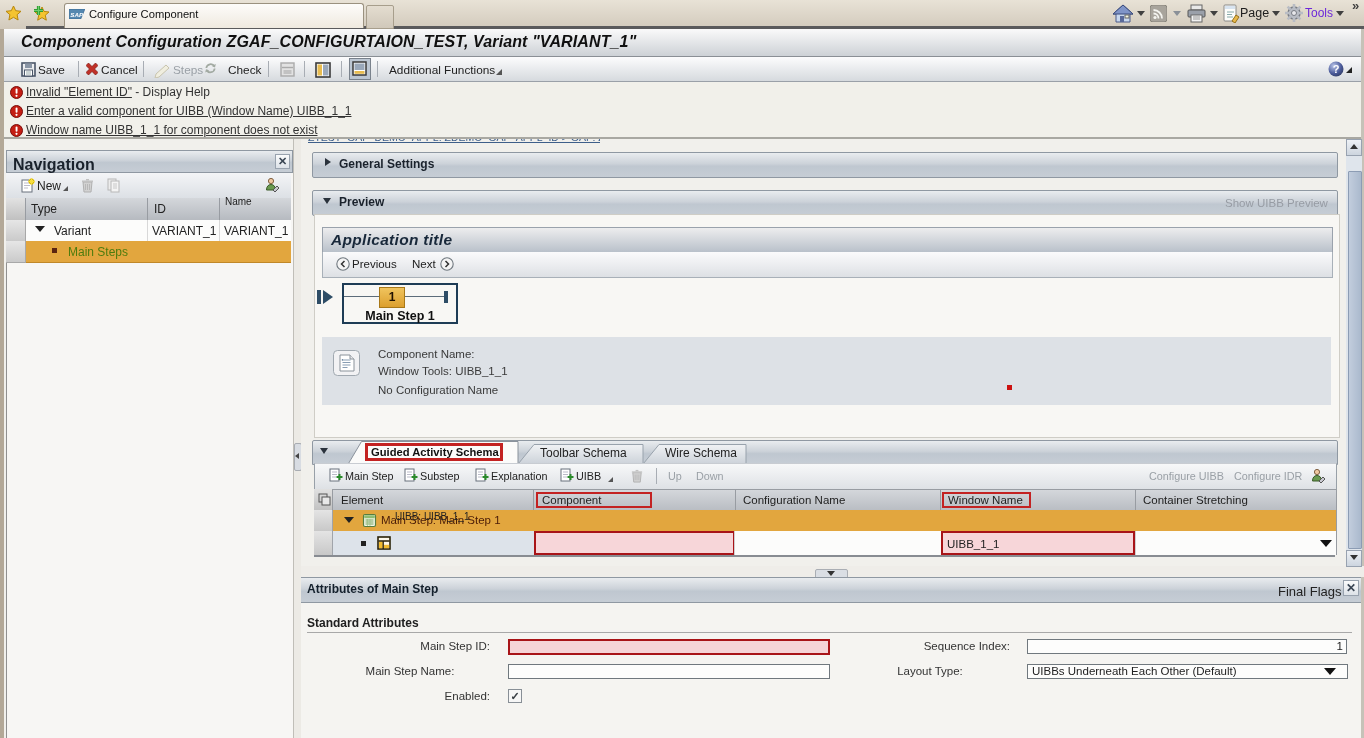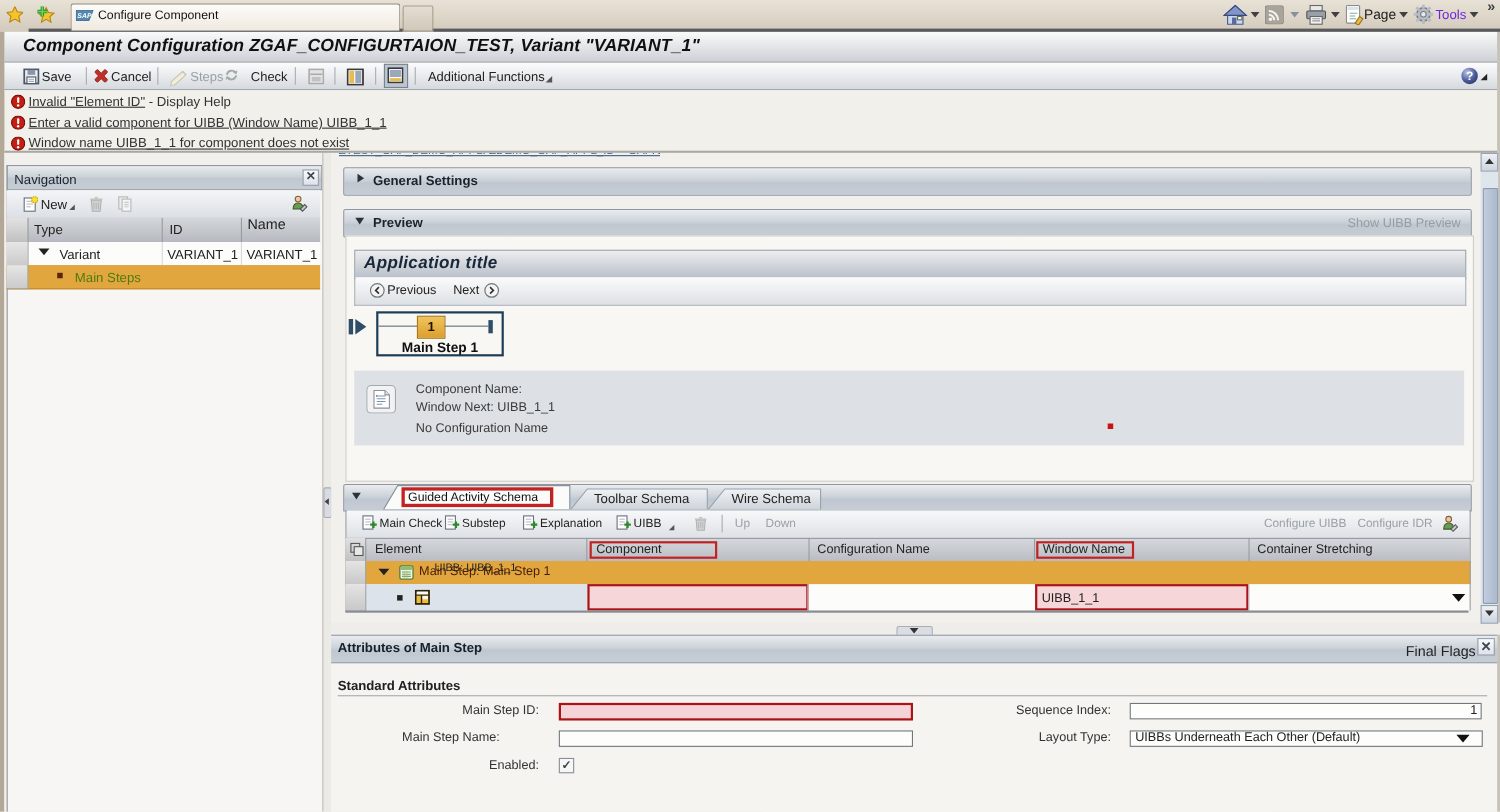--- a/index.html
+++ b/index.html
@@ -153,21 +153,21 @@
     <circle cx="6.5" cy="9.8" r="1.1" fill="#fff"></circle>
   </svg>
 <div class="a" style="left:26px;top:123px;font-size:12px;color:#333;text-decoration:underline">Window name UIBB_1_1 for component does not exist</div>
 
 <div class="a" style="left:0;top:29px;width:4px;height:709px;background:#b3a897"></div>
 <div class="a" style="left:1361px;top:29px;width:3px;height:709px;background:#c6c2b8"></div>
 
 <div class="a" style="left:4px;top:139px;width:289px;height:599px;background:#f1f0ec"></div>
 <div class="a" style="left:6px;top:150px;width:287px;height:588px;background:#f7f6f4;border-left:1px solid #909090"></div>
 <div class="a bar" style="left:6px;top:150px;width:285px;height:21px;border-radius:0"></div>
-<div class="a" style="left:13px;top:156px;font-size:12px;font-weight:normal;color:#1a222c">Navigation</div>
+<div class="a" style="left:13px;top:156px;font-size:16px;font-weight:bold;color:#1a222c">Navigation</div>
 <div class="a" style="left:275px;top:154px;width:13px;height:13px;background:linear-gradient(#fafbfc,#dde2e8);border:1px solid #98a2ae;text-align:center;font-size:11px;font-weight:bold;color:#3a4654;line-height:13px">✕</div>
 <div class="a" style="left:6px;top:173px;width:285px;height:25px;background:linear-gradient(#f4f5f7,#dce0e5);border-bottom:1px solid #b4bac2"></div>
 <svg class="a" style="left:20px;top:178px" width="15" height="15" viewBox="0 0 15 15">
     <rect x="2" y="2" width="10" height="12" fill="#fff" stroke="#68707c"></rect>
     <path d="M4 5h6M4 7.5h6M4 10h4" stroke="#aab" stroke-width=".8"></path>
     <circle cx="11.5" cy="3.5" r="2.6" fill="#f8e040" stroke="#c8a800"></circle>
     <path d="M11.5 0v7M8 3.5h7M9 1l5 5M9 6l5-5" stroke="#f8e040" stroke-width=".9"></path>
   </svg>
 <div class="a" style="left:37px;top:179px;font-size:12px">New</div>
 <div class="a" style="left:63px;top:186px;border-left:5px solid transparent;border-bottom:5px solid #555"></div>
@@ -187,21 +187,21 @@
     <path d="M2.5 13c0-3.6 2-5.5 4.5-5.5s4.5 1.9 4.5 5.5z" fill="#6a9a50" stroke="#3a5a28"></path>
     <path d="M9 13l4-4 2 2-4 4z" fill="#c8c8d0" stroke="#555"></path>
   </svg>
 
 <div class="a" style="left:6px;top:198px;width:285px;height:22px;background:linear-gradient(#d4d7db,#b6bac0);border-bottom:1px solid #989ca2"></div>
 <div class="a" style="left:6px;top:198px;width:19px;height:22px;background:linear-gradient(#e2e2e2,#c0c0c0);border-right:1px solid #989ca2"></div>
 <div class="a" style="left:31px;top:202px;font-size:12px">Type</div>
 <div class="a" style="left:147px;top:198px;width:1px;height:22px;background:#989ca2"></div>
 <div class="a" style="left:154px;top:202px;font-size:12px">ID</div>
 <div class="a" style="left:219px;top:198px;width:1px;height:22px;background:#989ca2"></div>
-<div class="a" style="left:225px;top:196px;font-size:13px">Name</div>
+<div class="a" style="left:225px;top:196px;font-size:10px">Name</div>
 <div class="a" style="left:6px;top:220px;width:285px;height:21px;background:#fcfcfb;border-bottom:1px solid #d0d0d0"></div>
 <div class="a" style="left:6px;top:220px;width:19px;height:21px;background:linear-gradient(#e6e6e6,#cacaca);border-right:1px solid #a8a8a8;border-bottom:1px solid #a8a8a8"></div>
 <div class="a" style="left:35px;top:226px;border-left:5px solid transparent;border-right:5px solid transparent;border-top:6px solid #222"></div>
 <div class="a" style="left:54px;top:224px;font-size:12px">Variant</div>
 <div class="a" style="left:147px;top:220px;width:1px;height:21px;background:#d8d8d8"></div>
 <div class="a" style="left:152px;top:224px;font-size:12px">VARIANT_1</div>
 <div class="a" style="left:219px;top:220px;width:1px;height:21px;background:#d8d8d8"></div>
 <div class="a" style="left:224px;top:224px;font-size:12px">VARIANT_1</div>
 <div class="a" style="left:6px;top:241px;width:285px;height:21px;background:#e2a63e;border-bottom:1px solid #c08828"></div>
 <div class="a" style="left:6px;top:241px;width:19px;height:21px;background:linear-gradient(#e6e6e6,#cacaca);border-right:1px solid #a8a8a8;border-bottom:1px solid #a8a8a8"></div>
@@ -251,50 +251,50 @@
 
  <div class="a" style="left:21px;top:198px;width:1009px;height:68px;background:#dde1e6"></div>
  <svg class="a" style="left:32px;top:211px" width="27" height="26" viewBox="0 0 27 26">
       <rect x=".5" y=".5" width="26" height="25" rx="4" fill="#f2f2f4" stroke="#a0a8b0"></rect>
       <path d="M7 5h10l4 4v12H7z" fill="#fff" stroke="#8a929a"></path>
       <path d="M17 5v4h4" fill="#e8e8ea" stroke="#8a929a"></path>
       <path d="M9.5 10h8M9.5 12.5h8M9.5 15h8M9.5 17.5h5" stroke="#7a92aa" stroke-width=".9"></path>
       <rect x="8.8" y="9.3" width="1.2" height="1.2" fill="#4a6a8a"></rect>
     </svg>
  <div class="a" style="left:77px;top:209px;font-size:11.5px;color:#3a3a3a">Component Name:</div>
- <div class="a" style="left:77px;top:226px;font-size:11.5px;color:#3a3a3a">Window Next: UIBB_1_1</div>
+ <div class="a" style="left:77px;top:226px;font-size:11.5px;color:#3a3a3a">Window Tools: UIBB_1_1</div>
  <div class="a" style="left:77px;top:245px;font-size:11.5px;color:#3a3a3a">No Configuration Name</div>
  <div class="a" style="left:706px;top:246px;width:5px;height:5px;background:#cc1111"></div>
 </div>
 
 <div class="a bar" style="left:312px;top:440px;width:1024px;height:23px;border-radius:2px 2px 0 0"></div>
 <svg class="a" style="left:312px;top:440px" width="1024" height="24" viewBox="0 0 1024 24">
  <defs>
       <linearGradient id="tg" x1="0" y1="0" x2="0" y2="1">
         <stop offset="0" stop-color="#f0f2f4"></stop>
         <stop offset="1" stop-color="#cdd3da"></stop>
       </linearGradient>
     </defs>
  <path d="M206.5 23.5L222 4.5h109v19z" fill="url(#tg)" stroke="#98a2ac"></path>
  <path d="M331.5 23.5L347 4.5h87v19z" fill="url(#tg)" stroke="#98a2ac"></path>
  <path d="M36.5 23.5L49.5 1.5h156.5v22z" fill="#fbfbfa" stroke="#8a929c"></path>
 </svg>
 <div class="a" style="left:365px;top:443px;width:132px;height:12px;border:3px solid #c32222;background:#fbfbfa"></div>
-<div class="a" style="left:371px;top:446px;font-size:11.2px;font-weight:normal;color:#101010">Guided Activity Schema</div>
+<div class="a" style="left:371px;top:446px;font-size:11.2px;font-weight:bold;color:#101010">Guided Activity Schema</div>
 <div class="a" style="left:540px;top:446px;font-size:12px;color:#222">Toolbar Schema</div>
 <div class="a" style="left:665px;top:446px;font-size:12px;color:#222">Wire Schema</div>
 <div class="a" style="left:320px;top:448px;border-left:4px solid transparent;border-right:4px solid transparent;border-top:6px solid #2a323c"></div>
 
 <div class="a" style="left:314px;top:463px;width:1021px;height:25px;background:linear-gradient(#f7f8f9,#dee1e5);border:1px solid #98a0a8;border-top:1px solid #c8ccd2"></div>
 <svg class="a" style="left:329px;top:468px" width="14" height="15" viewBox="0 0 14 15">
     <rect x="1" y="1" width="9" height="12" fill="#fff" stroke="#68707c"></rect>
     <path d="M3 4h5M3 6.5h5M3 9h4" stroke="#aab" stroke-width=".8"></path>
     <path d="M10.5 6v6M7.5 9h6" stroke="#2a8a2a" stroke-width="2"></path>
   </svg>
-<div class="a" style="left:345px;top:470px;font-size:10.8px">Main Check</div>
+<div class="a" style="left:345px;top:470px;font-size:10.8px">Main Step</div>
 <svg class="a" style="left:404px;top:468px" width="14" height="15" viewBox="0 0 14 15">
     <rect x="1" y="1" width="9" height="12" fill="#fff" stroke="#68707c"></rect>
     <path d="M3 4h5M3 6.5h5M3 9h4" stroke="#aab" stroke-width=".8"></path>
     <path d="M10.5 6v6M7.5 9h6" stroke="#2a8a2a" stroke-width="2"></path>
   </svg>
 <div class="a" style="left:420px;top:470px;font-size:10.8px">Substep</div>
 <svg class="a" style="left:475px;top:468px" width="14" height="15" viewBox="0 0 14 15">
     <rect x="1" y="1" width="9" height="12" fill="#fff" stroke="#68707c"></rect>
     <path d="M3 4h5M3 6.5h5M3 9h4" stroke="#aab" stroke-width=".8"></path>
     <path d="M10.5 6v6M7.5 9h6" stroke="#2a8a2a" stroke-width="2"></path>
@@ -390,17 +390,17 @@
 <div class="a" style="left:1278px;top:584px;font-size:13px;color:#222">Final Flags</div>
 <div class="a" style="left:1343px;top:580px;width:14px;height:14px;background:linear-gradient(#fafbfc,#dde2e8);border:1px solid #98a2ae;text-align:center;font-size:12px;font-weight:bold;color:#3a4654;line-height:14px">✕</div>
 <div class="a" style="left:307px;top:616px;font-size:12px;font-weight:bold;color:#202020">Standard Attributes</div>
 <div class="a" style="left:307px;top:632px;width:1045px;height:1px;background:#a8a8a8"></div>
 <div class="a" style="left:330px;top:640px;width:160px;text-align:right;font-size:11.5px;color:#333">Main Step ID:</div>
 <div class="a" style="left:508px;top:639px;width:318px;height:12px;background:#f5d4d7;border:2px solid #a81418"></div>
 <div class="a" style="left:850px;top:640px;width:160px;text-align:right;font-size:11.5px;color:#333">Sequence Index:</div>
 <div class="a" style="left:1027px;top:639px;width:315px;height:13px;background:#fdfdfc;border:1px solid #70787e;font-size:11.5px;text-align:right;padding-right:3px;line-height:13px">1</div>
 <div class="a" style="left:330px;top:665px;width:160px;text-align:center;font-size:11.5px;color:#333">Main Step Name:</div>
 <div class="a" style="left:508px;top:664px;width:320px;height:13px;background:#fdfdfc;border:1px solid #70787e"></div>
-<div class="a" style="left:850px;top:665px;width:160px;text-align:right;font-size:11.5px;color:#333">Layout Type:</div>
+<div class="a" style="left:850px;top:665px;width:160px;text-align:center;font-size:11.5px;color:#333">Layout Type:</div>
 <div class="a" style="left:1027px;top:664px;width:315px;height:13px;background:#fdfdfc;border:1px solid #70787e;font-size:11.5px;line-height:13px;padding-left:4px">UIBBs Underneath Each Other (Default)</div>
 <div class="a" style="left:1324px;top:668px;border-left:6px solid transparent;border-right:6px solid transparent;border-top:7px solid #111"></div>
 <div class="a" style="left:330px;top:690px;width:160px;text-align:right;font-size:11.5px;color:#333">Enabled:</div>
 <div class="a" style="left:508px;top:689px;width:12px;height:12px;background:#f6f6f6;border:1px solid #888f96;color:#3a4046;font-size:11px;font-weight:bold;line-height:12px;text-align:center">✓</div>
 
 </body></html>

